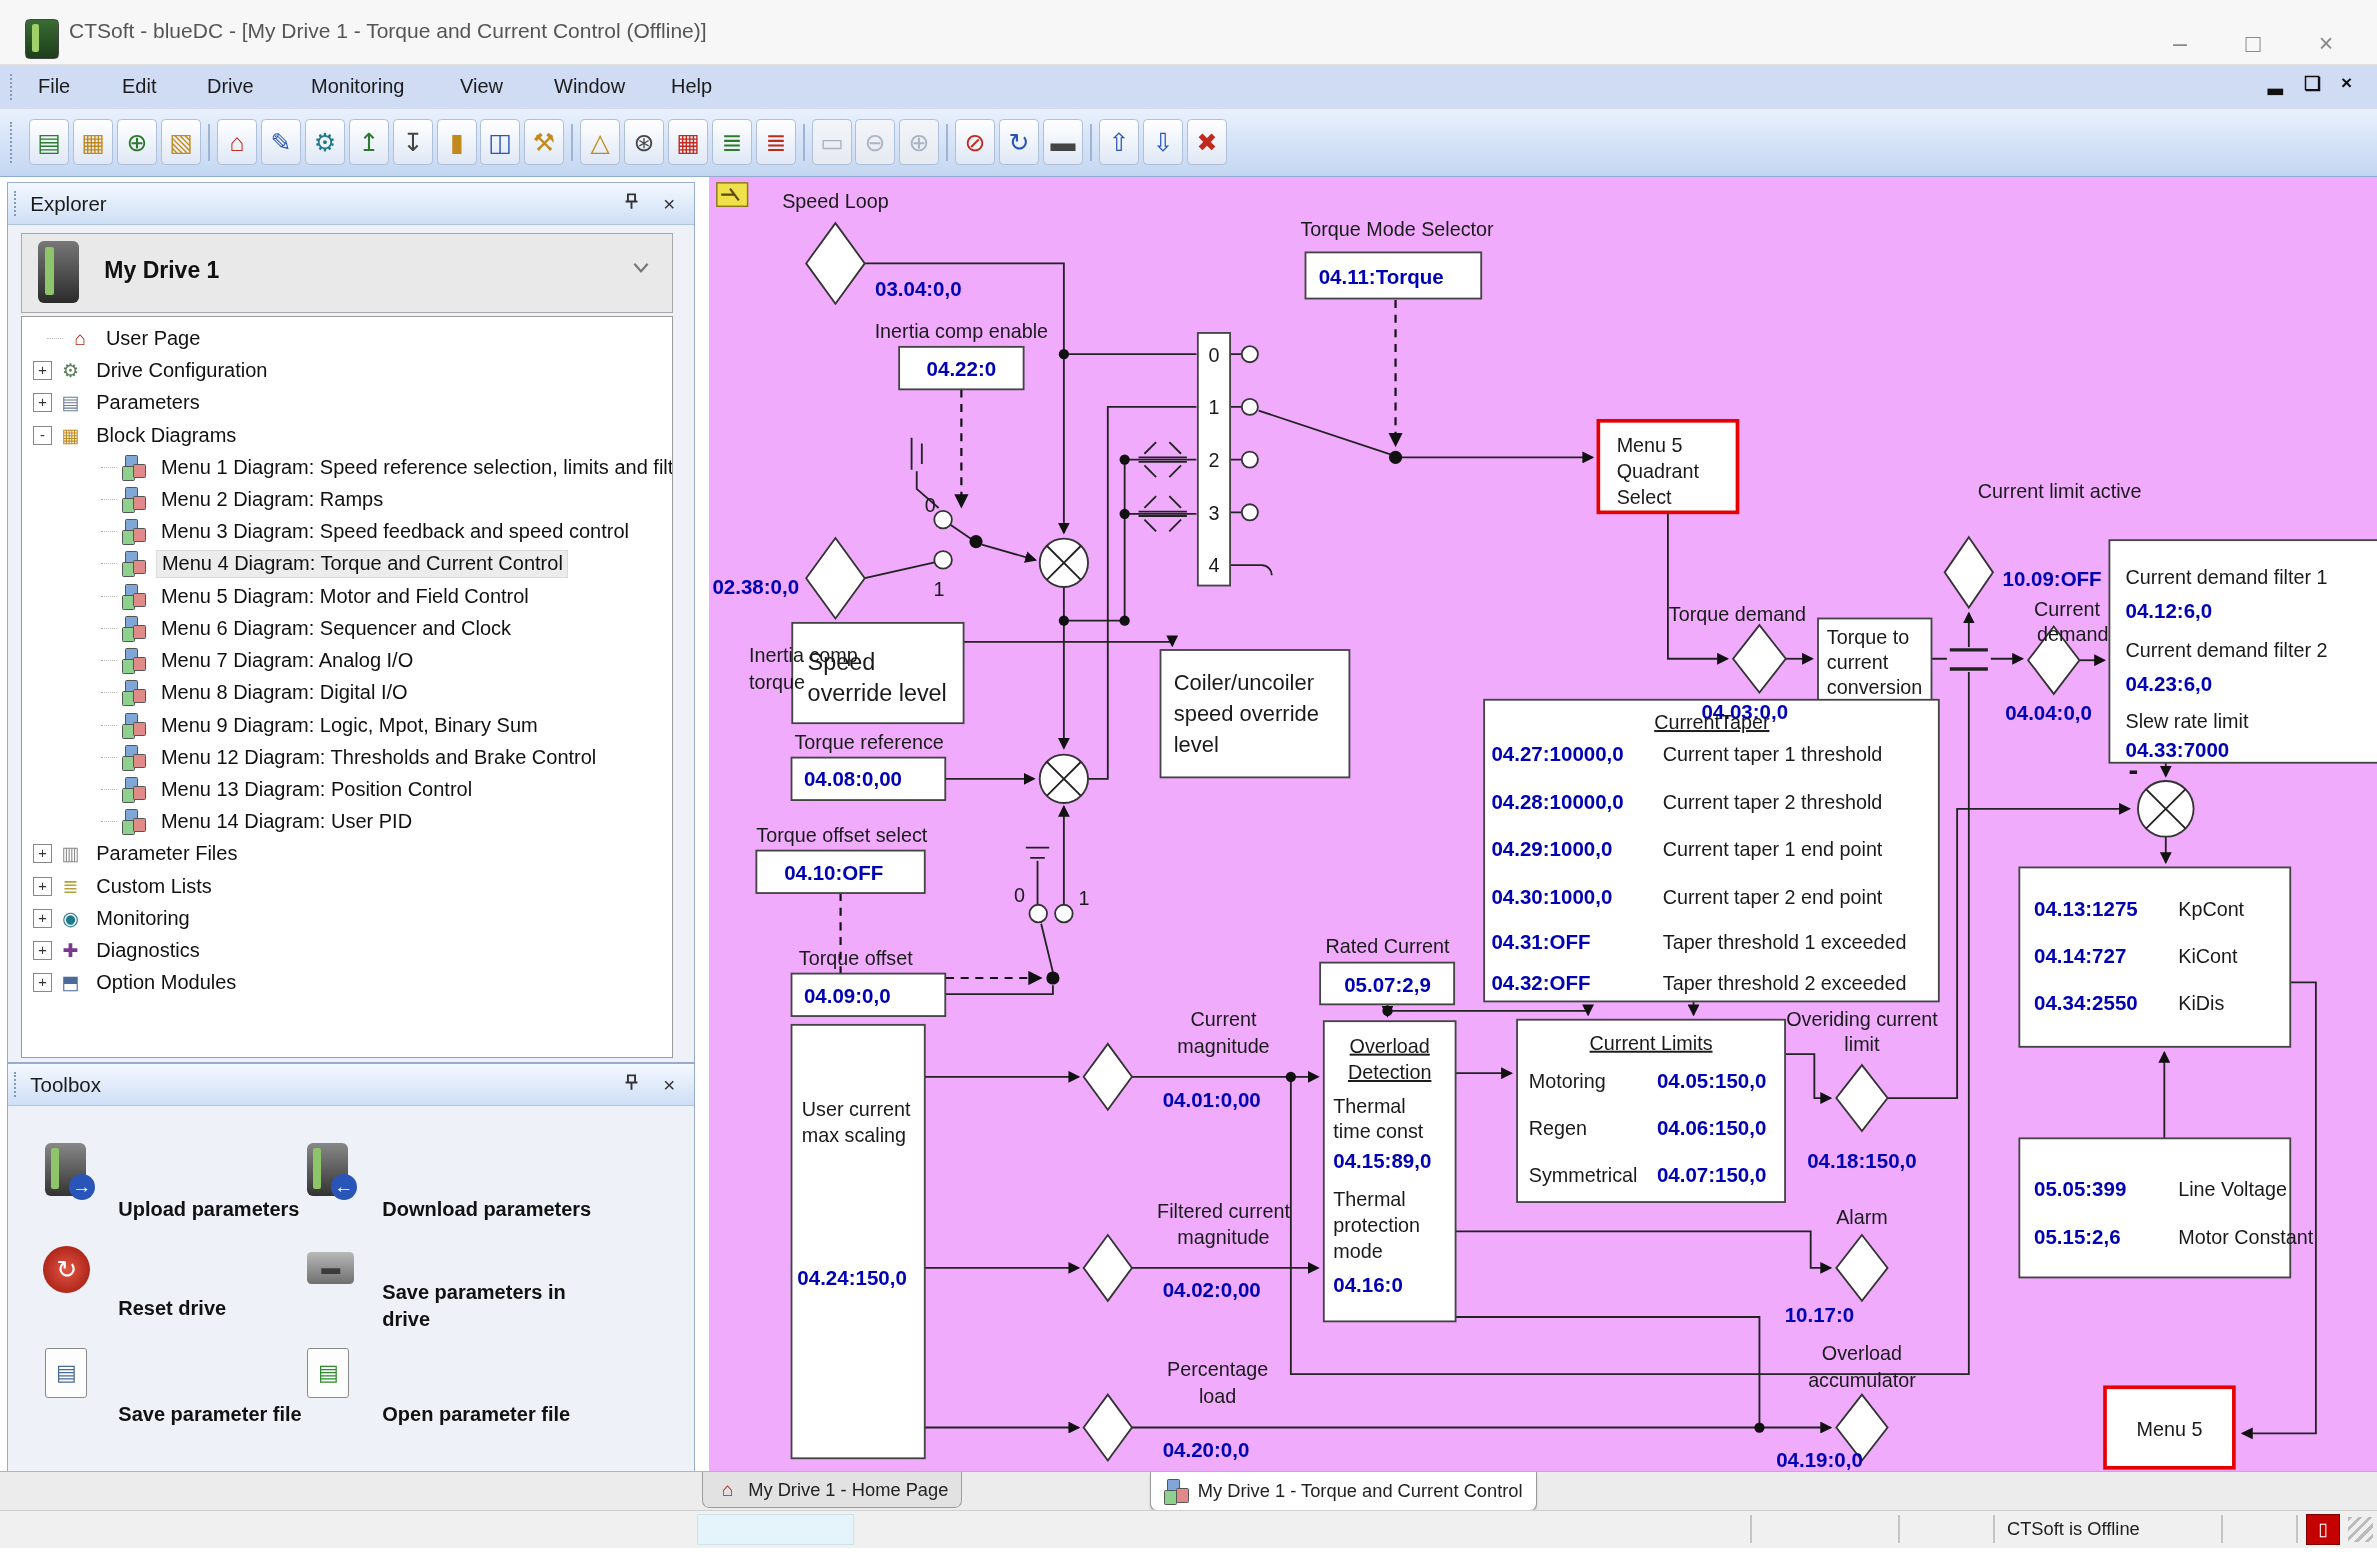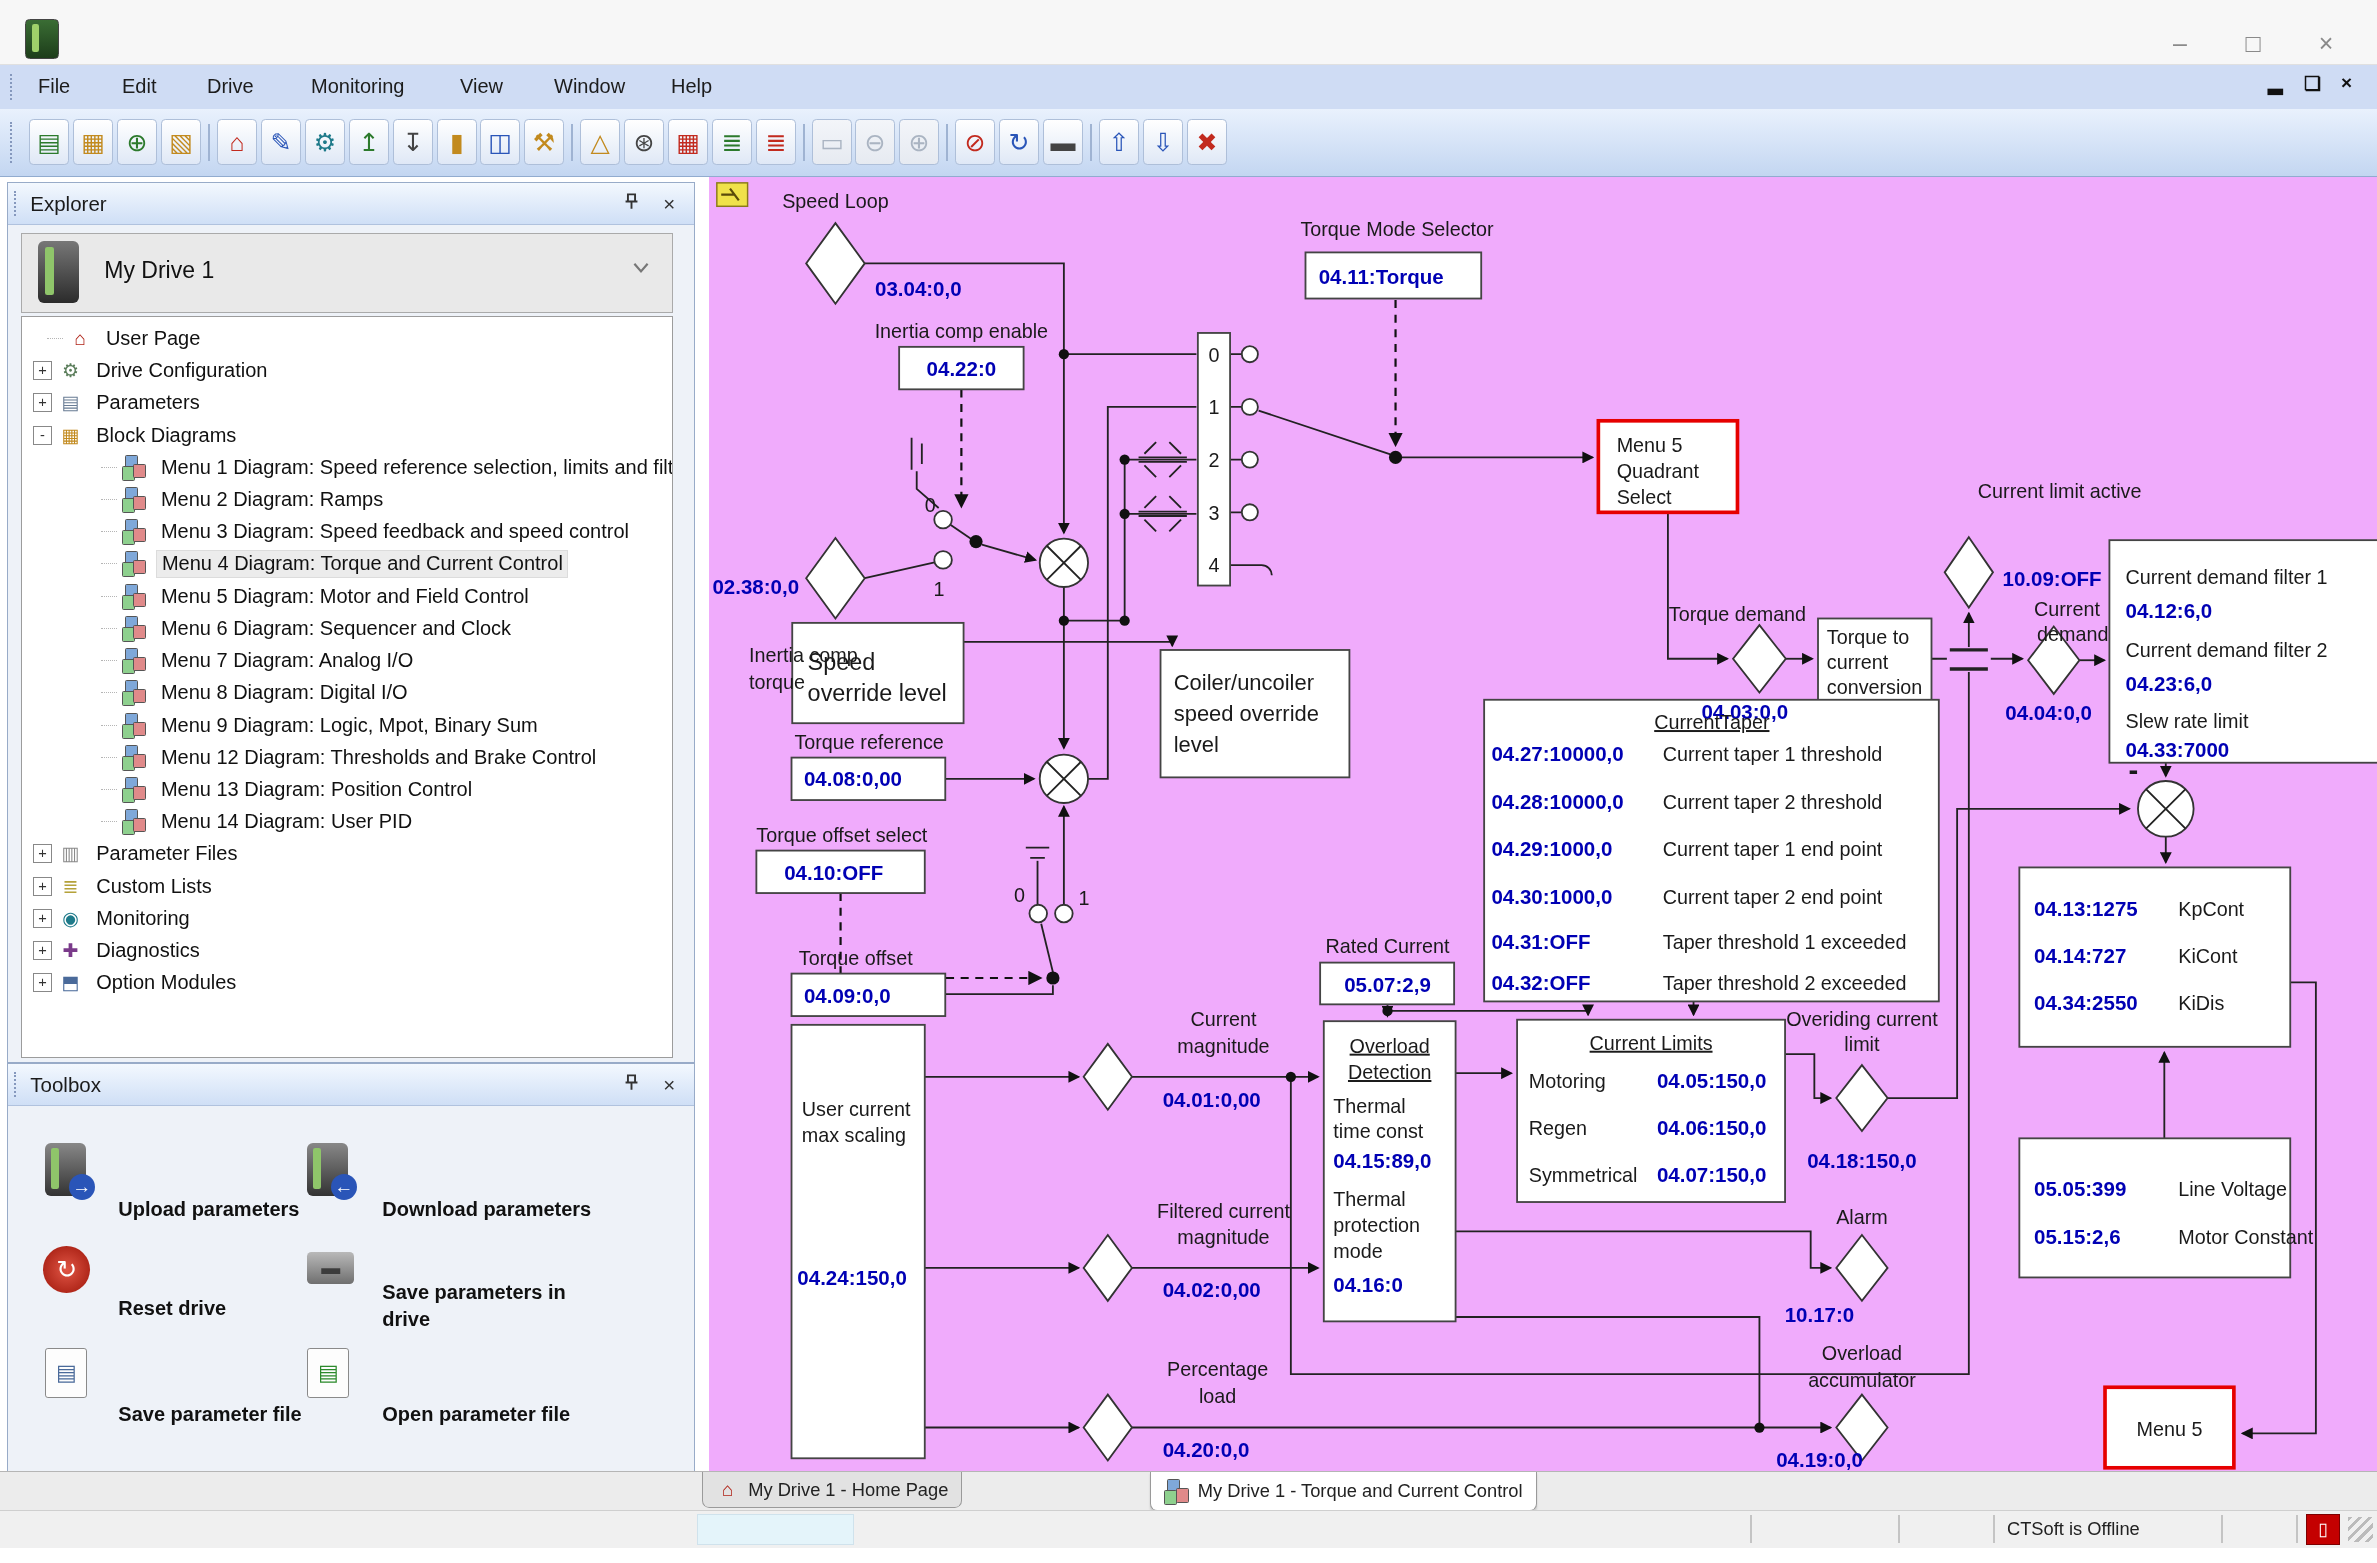--- a/index.html
+++ b/index.html
@@ -28,21 +28,21 @@
   
   .panel{background:#eef2f8;border:0.7px solid #98abc8;padding-left:8px;}
   .phead{position:absolute;left:0;top:0;right:0;height:41px;background:linear-gradient(#f3f8fe,#cfdff6);
          border-bottom:0.7px solid #b0c2de;}
   .phead .ptitle{position:absolute;left:22px;top:8.8px;font-size:20.5px;color:#1b1b1b;}
   .phx{position:absolute;top:8.8px;font-size:20.5px;color:#333;}
   #explorer{left:7.3px;top:182px;width:678px;height:879px;}
   #drive-select{left:13px;top:50px;width:650px;height:78px;background:#e9e9e9;border:0.7px solid #aaa;}
   #drive-icon{left:16px;top:7.3px;width:41px;height:62px;background:linear-gradient(#777,#2b2b2b);border-radius:5.9px;}
   #drive-icon:before{content:"";position:absolute;left:6.6px;top:5.9px;width:8.8px;height:48px;background:#8fc56a;border-radius:2.2px;}
-  #drive-name{left:82px;top:23.4px;font-size:23px;font-weight:normal;color:#111;}
+  #drive-name{left:82px;top:23.4px;font-size:23px;font-weight:bold;color:#111;}
   #tree{left:13px;top:133px;width:650px;height:740px;background:#fff;border:0.7px solid #9c9c9c;overflow:hidden;}
   .trow{position:absolute;left:0;height:31px;display:flex;align-items:center;}
   .texp{width:17.6px;height:17.6px;border:0.7px solid #888;background:#fff;font-size:14.6px;line-height:16px;
         text-align:center;color:#333;margin-right:5.9px;flex:0 0 auto;}
   .tguide{width:16px;border-top:1.5px dotted #b5b5b5;margin-right:4.4px;}
   .ti{width:25px;height:23.4px;border-radius:3.7px;margin-right:8.8px;text-align:center;font-size:19px;line-height:23.4px;flex:0 0 auto;}
   .tlabel{font-size:20px;color:#111;white-space:nowrap;padding:1.5px 4.4px;}
   .trow.sel .tlabel{background:#ececec;border:0.7px solid #dcdcdc;}
   .mi{position:relative;width:26px;height:25px;margin-right:8.8px;flex:0 0 auto;}
   .mi i{position:absolute;width:11px;height:12.5px;border:0.7px solid #555;border-radius:1.5px;}
@@ -89,20 +89,21 @@
   #offline-icon{position:absolute;left:2306px;top:2.9px;width:32px;height:29px;background:#c40000;border:1.5px solid #7d0000;
                 color:#fff;text-align:center;font-size:17.6px;line-height:29px;}
   #grip{position:absolute;left:2348px;top:5.9px;width:25px;height:25px;
         background:repeating-linear-gradient(135deg,#bbb 0 2.9px,transparent 2.9px 7.3px);}
 </style>
 </head>
 <body>
 
 <div id="titlebar" class="abs">
   <div id="app-icon" class="abs"></div>
+  <div id="title-text" class="abs">CTSoft - blueDC - [My Drive 1 - Torque and Current Control  (Offline)]</div>
   <div class="abs wctl" style="left:2158px;">–</div>
   <div class="abs wctl" style="left:2231px;">□</div>
   <div class="abs wctl" style="left:2304px;">×</div>
 </div>
 
 <div id="menubar" class="abs">
   <div class="abs grip" style="left:10.3px;"></div>
   <div class="abs menu-item" style="left:38px;">File</div>
   <div class="abs menu-item" style="left:122px;">Edit</div>
   <div class="abs menu-item" style="left:207px;">Drive</div>

